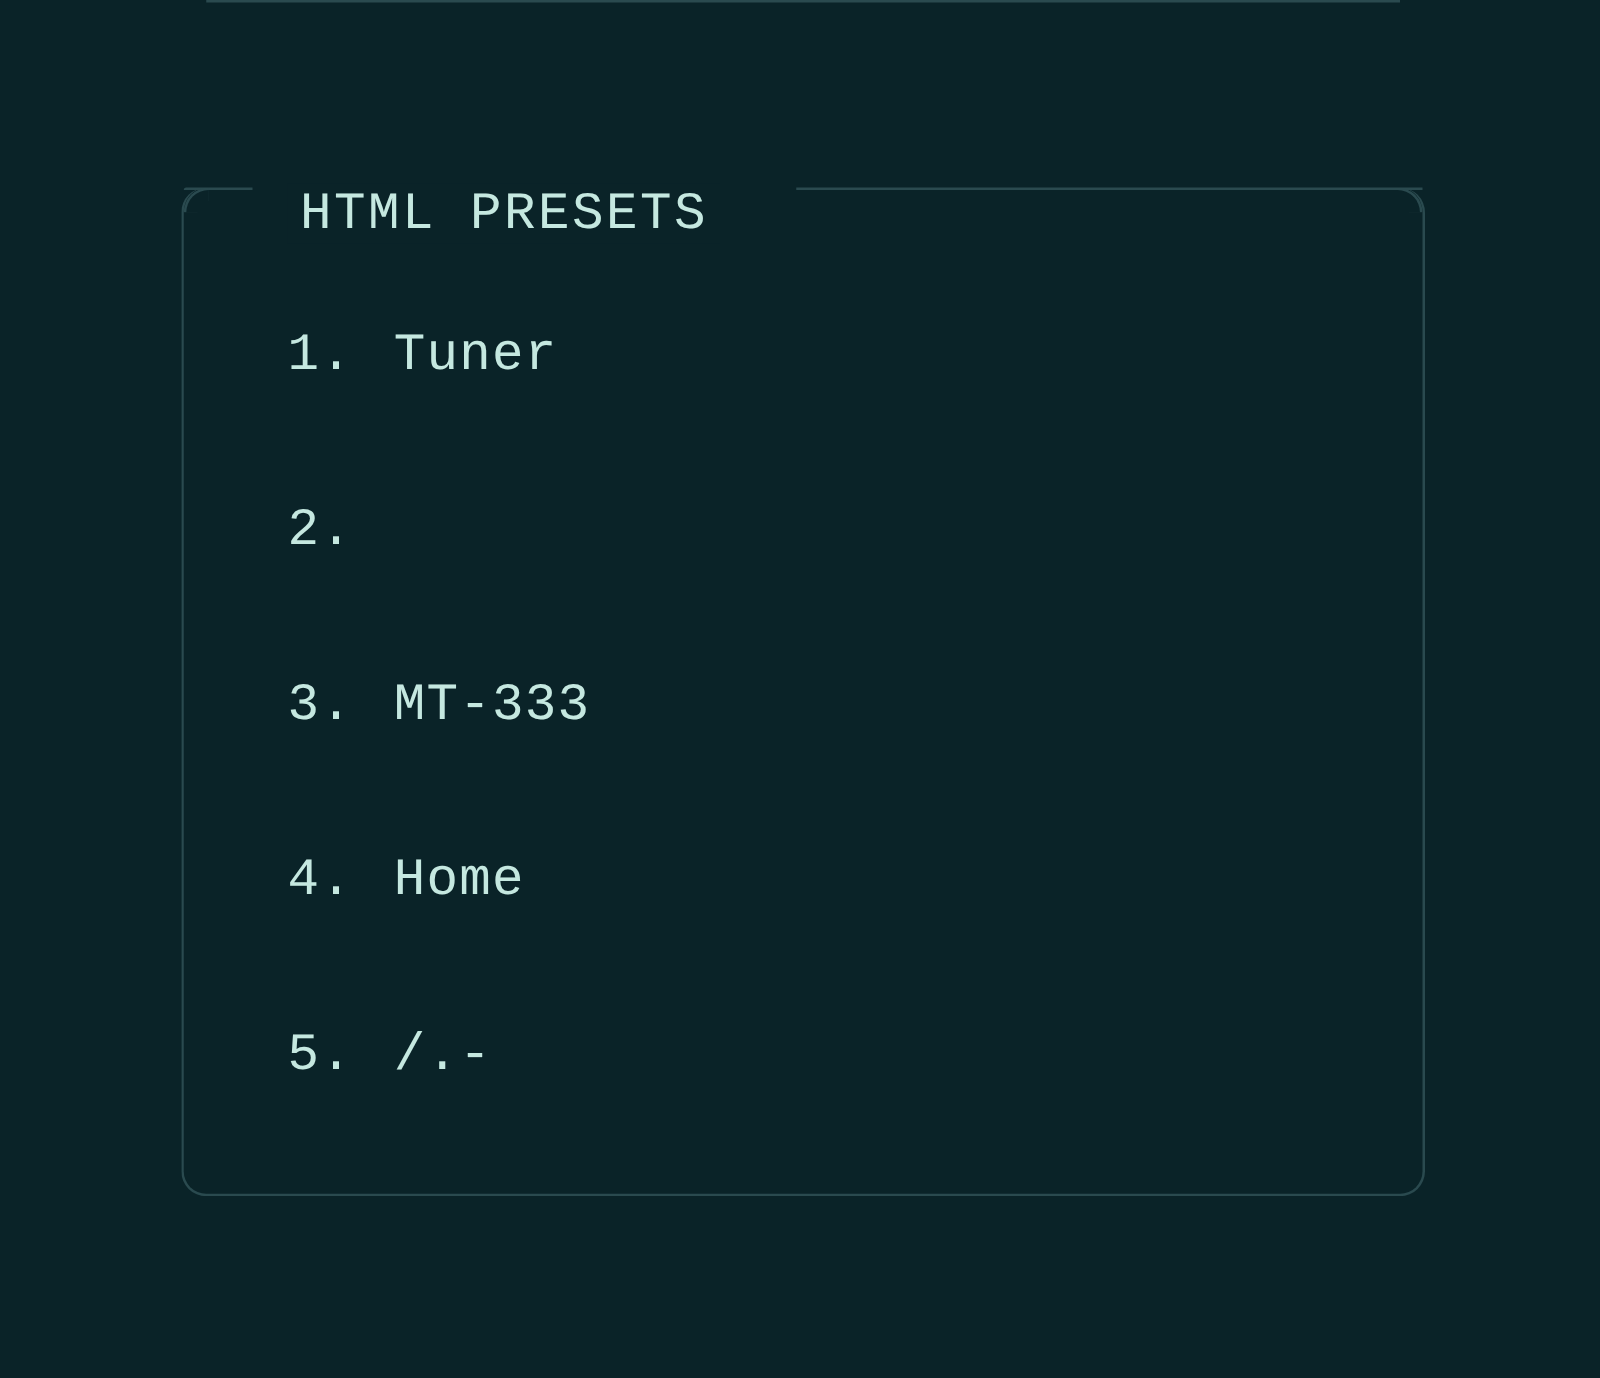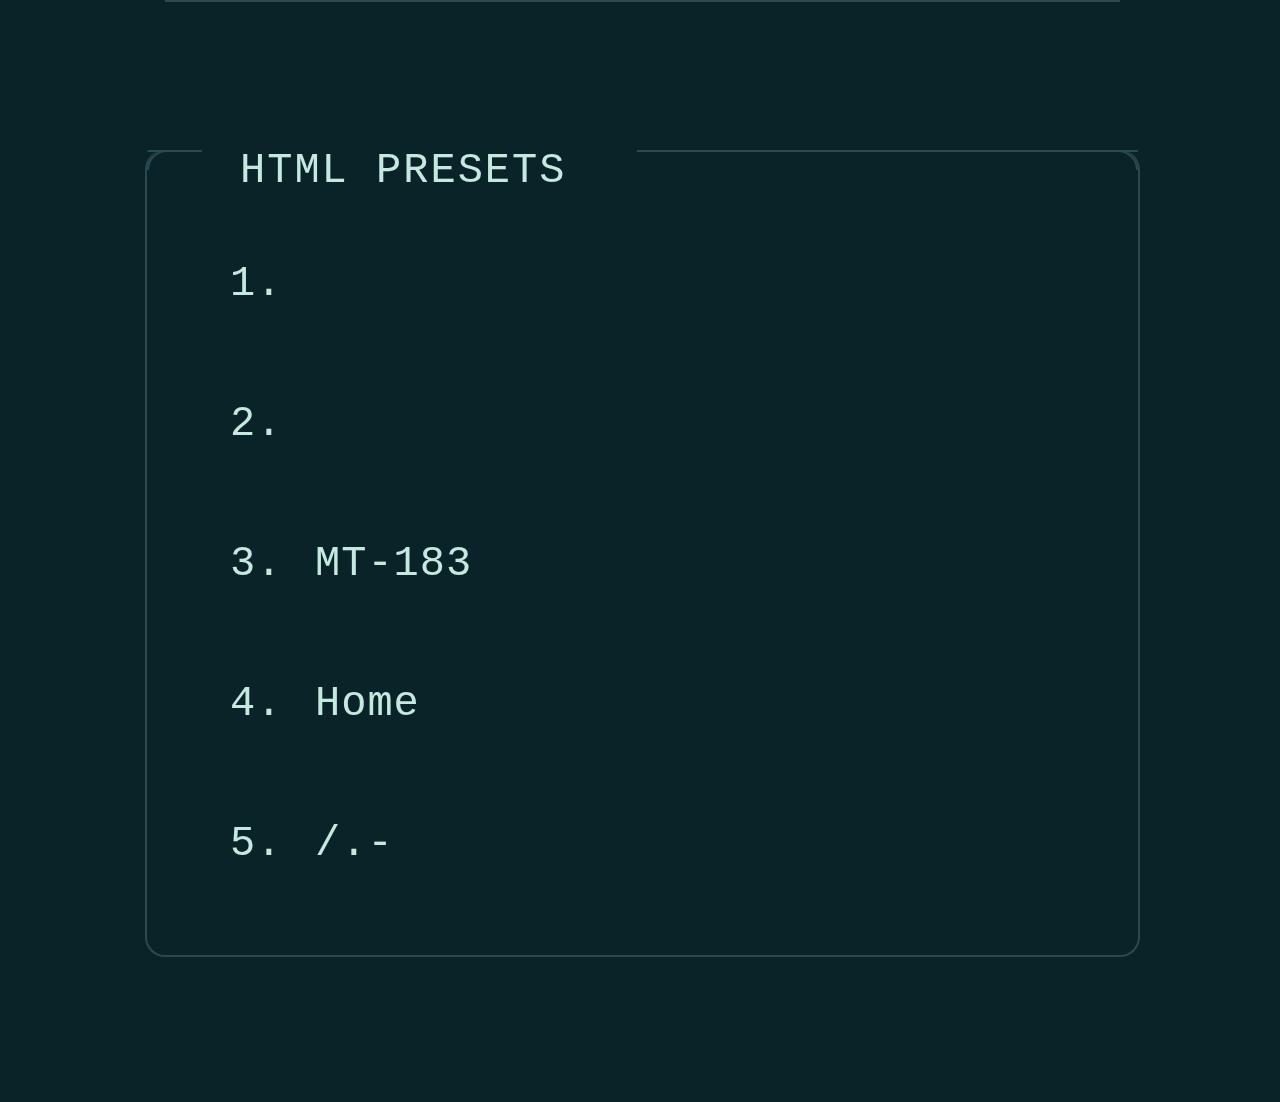--- a/index.html
+++ b/index.html
@@ -137,27 +137,28 @@
 <div class="preset-container">
   <div class="fieldset-border">
     <div class="corner-tl"></div>
     <div class="corner-tr"></div>
   </div>
   <div class="legend">HTML PRESETS</div>
 
   <div class="preset-list">
     <div class="preset-item">
       <span class="preset-number">1.</span>
+      <span class="preset-label">Tuner</span>
     </div>
     <div class="preset-item">
       <span class="preset-number">2.</span>
     </div>
     <div class="preset-item">
       <span class="preset-number">3.</span>
-      <span class="preset-label">MT-183</span>
+      <span class="preset-label">MT-333</span>
     </div>
     <div class="preset-item">
       <span class="preset-number">4.</span>
       <span class="preset-label">Home</span>
     </div>
     <div class="preset-item">
       <span class="preset-number">5.</span>
       <span class="preset-label">/.-</span>
     </div>
   </div>

